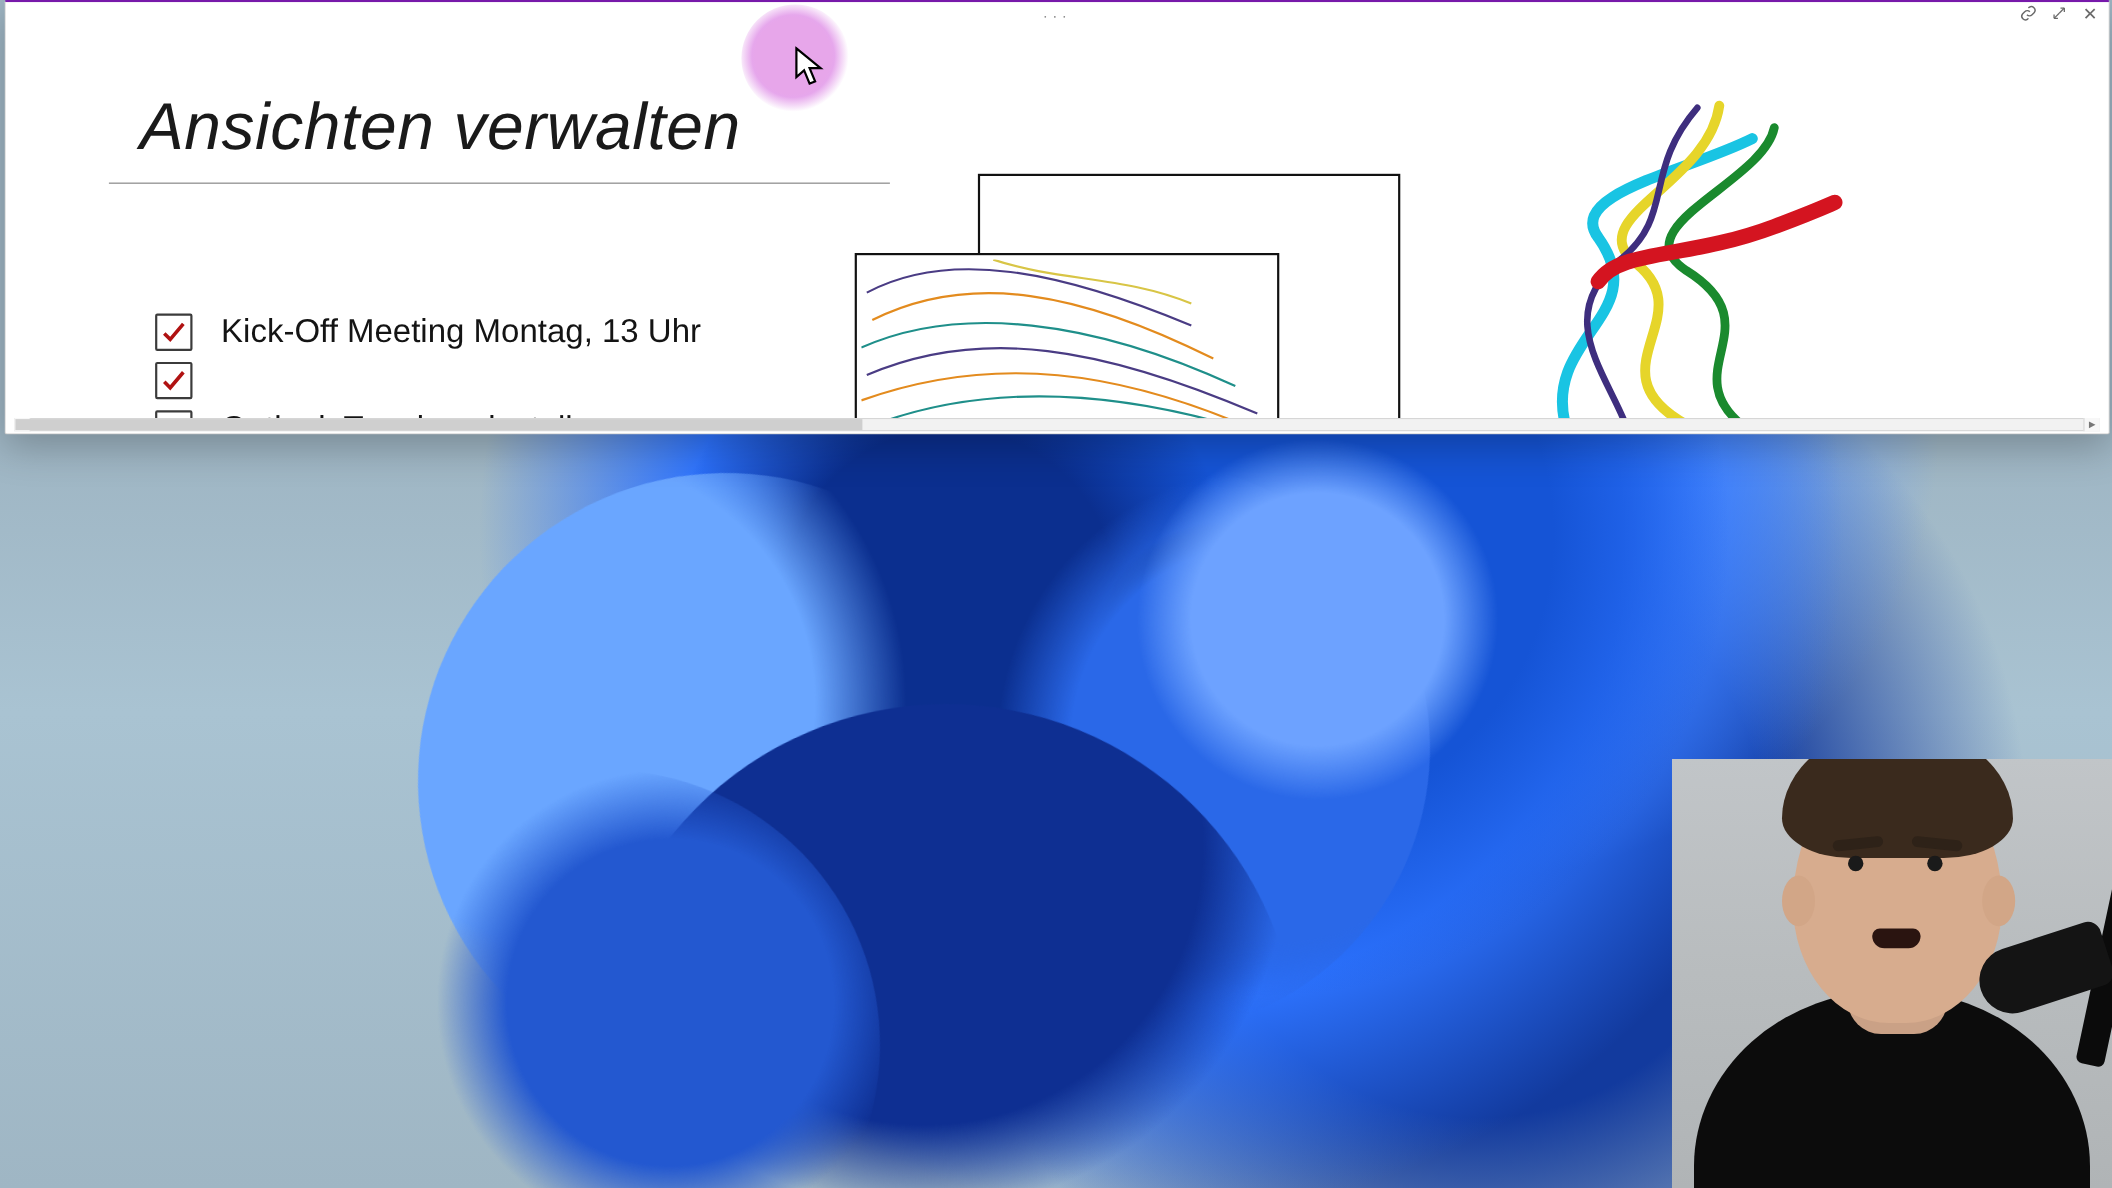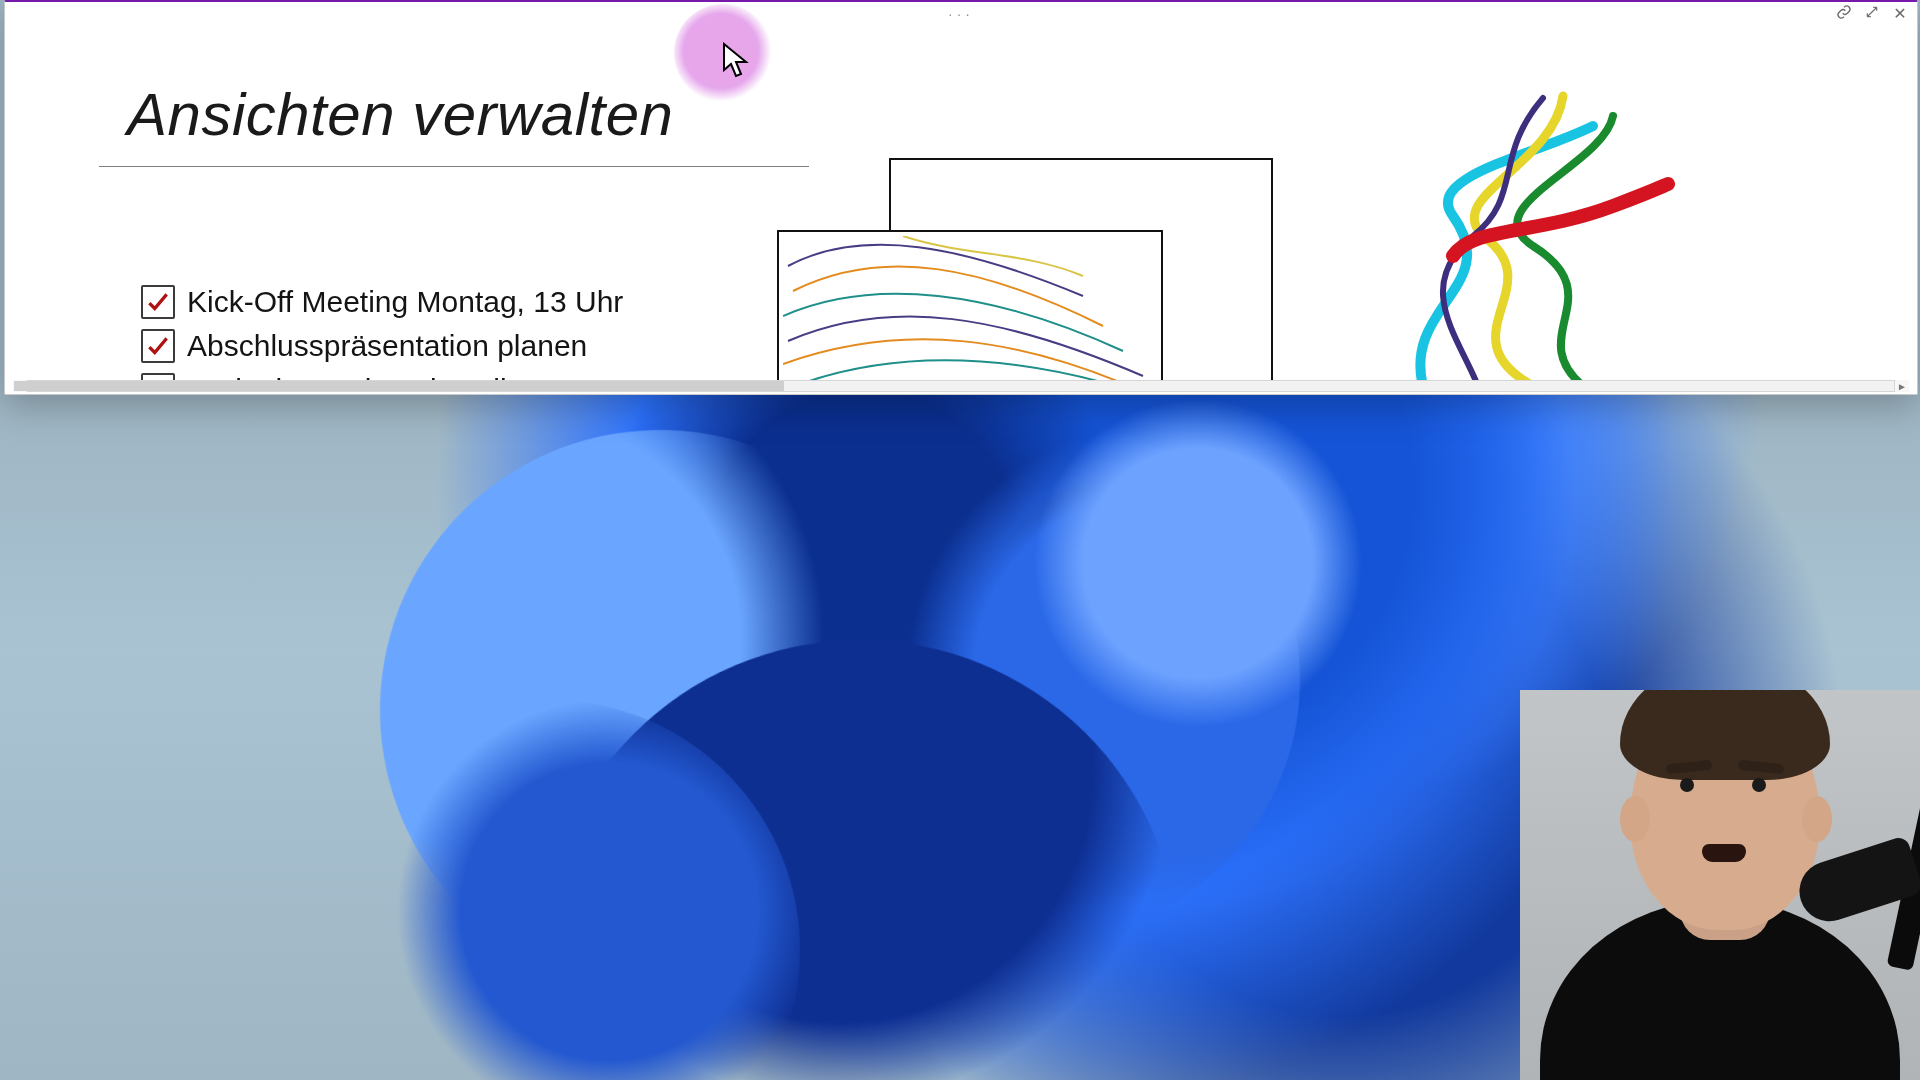--- a/index.html
+++ b/index.html
@@ -114,21 +114,21 @@
   .checklist {
     position: absolute;
     left: 128px;
     top: 258px;
     font-size: 30px;
     color: #141414;
   }
   .check-item {
     display: flex;
     align-items: center;
-    gap: 12px;
+    gap: 26px;
     height: 44px;
   }
   .cbox {
     width: 30px; height: 30px;
     border: 2px solid #3b3b3b;
     border-radius: 2px;
     display: flex;
     align-items: center;
     justify-content: center;
     background: #fff;
@@ -330,21 +330,20 @@
             </svg>
         </span>
         <span>Kick-Off Meeting Montag, 13 Uhr</span>
       </div>
       <div class="check-item">
         <span class="cbox">
           <svg viewBox="0 0 24 24">
               <path d="M4 13 L9 18 L20 5" fill="none" stroke="#b01212" stroke-width="3"></path>
             </svg>
         </span>
-        <span>Abschlusspräsentation planen</span>
       </div>
       <div class="check-item">
         <span class="cbox unchecked">
           
         </span>
         <span>Outlook Termine einstellen</span>
       </div>
     </div>
 
     <div class="rect rect-back"></div>

